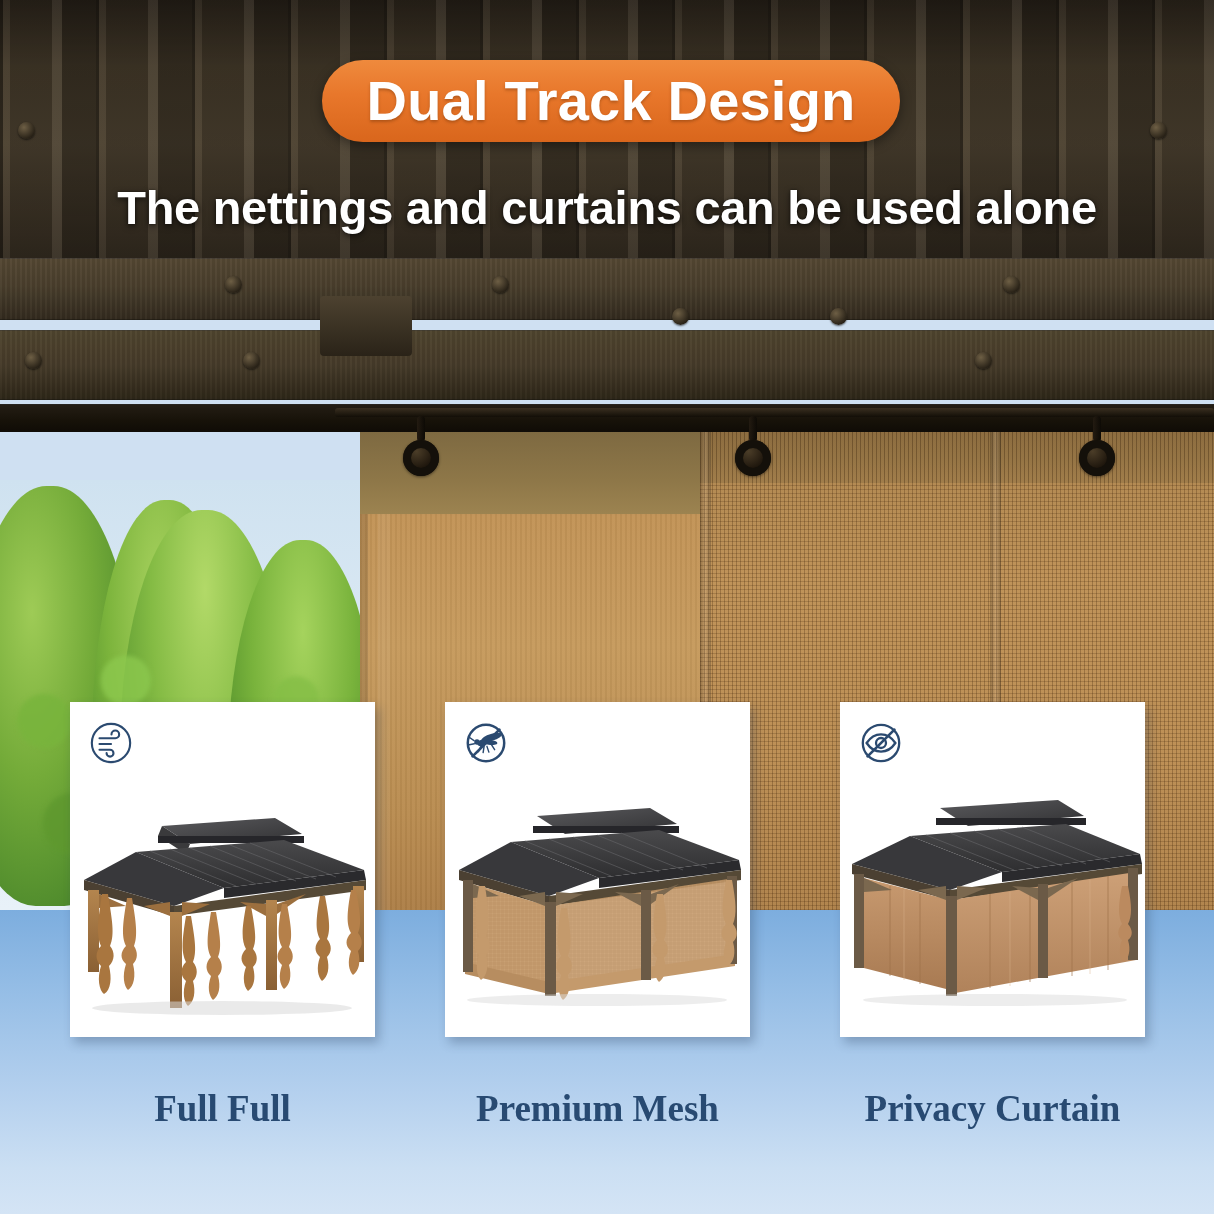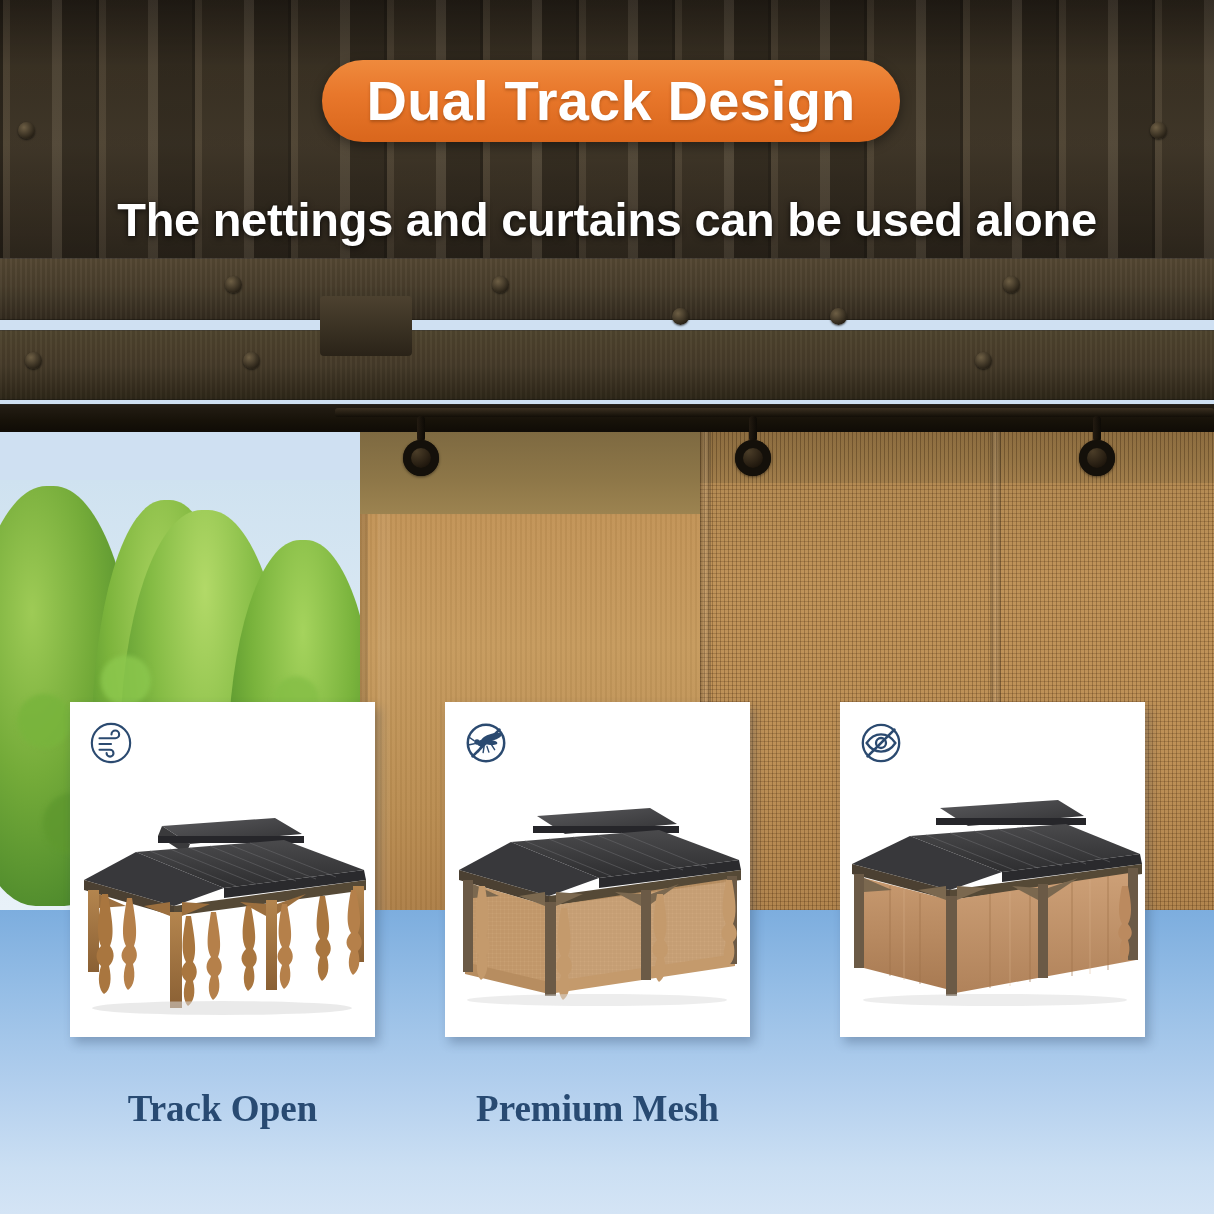--- a/index.html
+++ b/index.html
@@ -134,21 +134,20 @@
     white-space:nowrap; line-height:1;
     text-shadow:0 2px 3px rgba(120,55,10,.45);
   }
 
   
   .subtitle{
     position:absolute; left:0; top:180px; width:1214px; text-align:center;
     color:#ffffff; font-size:47px; font-weight:bold; white-space:nowrap;
     letter-spacing:-.3px;
     text-shadow:0 2px 6px rgba(0,0,0,.65), 0 0 2px rgba(0,0,0,.5);
-    margin-top:12px;
   }
 
   
   .cards{ position:absolute; left:0; top:0; width:1214px; height:1214px; }
   .card{
     position:absolute; top:702px; width:305px; height:335px;
     background:#ffffff;
     box-shadow:4px 6px 10px rgba(40,60,90,.30);
   }
   .card.c1{ left:70px; }
@@ -291,21 +290,21 @@
             <path d="M141 118 C137 142 136 154 141 163 C135 169 135 177 141 182 C137 193 139 202 143 206 C149 202 151 193 148 182 C153 177 153 169 148 163 C152 154 150 142 146 118 Z" fill="#b5804a"></path>
             <path d="M176 112 C172 134 171 146 176 155 C170 161 170 168 176 173 C172 184 174 193 178 197 C184 193 186 184 183 173 C188 168 188 161 183 155 C187 146 185 134 181 112 Z" fill="#a9763f"></path>
             <path d="M212 110 C208 132 207 144 212 153 C206 159 206 166 212 171 C208 182 210 191 214 195 C220 191 222 182 219 171 C224 166 224 159 219 153 C223 144 221 132 217 110 Z" fill="#b5804a"></path>
             <path d="M250 102 C246 124 245 136 250 145 C244 151 244 158 250 163 C246 174 248 183 252 187 C258 183 260 174 257 163 C262 158 262 151 257 145 C261 136 259 124 255 102 Z" fill="#a9763f"></path>
             <path d="M281 96 C277 118 276 130 281 139 C275 145 275 152 281 157 C277 168 279 177 283 181 C289 177 291 168 288 157 C293 152 293 145 288 139 C292 130 290 118 286 96 Z" fill="#b5804a"></path>
           </g>
 
           <ellipse cx="152" cy="214" rx="130" ry="7" fill="#d8d8d8" opacity=".55"></ellipse>
         </svg>
       </div>
-      <div class="caption p1" style="position:absolute;left:0;top:385px;width:305px">Track Open</div>
+      <div class="caption p1" style="position:absolute;left:0;top:385px;width:305px">Full Full</div>
     </div>
 
     <div class="card c2">
       <div class="badge-icon">
         <svg viewBox="0 0 48 48">
           <circle cx="24" cy="24" r="19" fill="none" stroke="#2b4a70" stroke-width="2.6"></circle>
           <g fill="#2b4a70">
             <ellipse cx="30" cy="18" rx="11" ry="3.6" transform="rotate(-16 30 18)"></ellipse>
             <ellipse cx="27" cy="23" rx="9" ry="2.8" transform="rotate(8 27 23)"></ellipse>
             <ellipse cx="20" cy="24" rx="5.2" ry="3.4" transform="rotate(-12 20 24)"></ellipse>
@@ -452,16 +451,17 @@
           <path d="M24 84 L52 96 L24 98 Z" fill="#7b684f"></path>
           <path d="M106 106 L78 96 L106 92 Z" fill="#7b684f"></path>
           <path d="M117 106 L146 94 L117 92 Z" fill="#7b684f"></path>
           <path d="M198 94 L172 92 L198 106 Z" fill="#7b684f"></path>
           <path d="M208 94 L238 84 L208 104 Z" fill="#7b684f"></path>
 
           <path d="M282 92 C278 112 278 122 282 130 C277 136 277 142 282 146 C278 156 280 164 284 168 C289 164 291 156 288 146 C293 142 293 136 288 130 C292 122 292 112 288 92 Z" fill="#bb8a5f"></path>
           <ellipse cx="155" cy="206" rx="132" ry="6" fill="#dcdcdc" opacity=".5"></ellipse>
         </svg>
       </div>
+      <div class="caption p3" style="position:absolute;left:0;top:385px;width:305px">Privacy Curtain</div>
     </div>
 
   </div>
 </div>
 
 </body></html>

